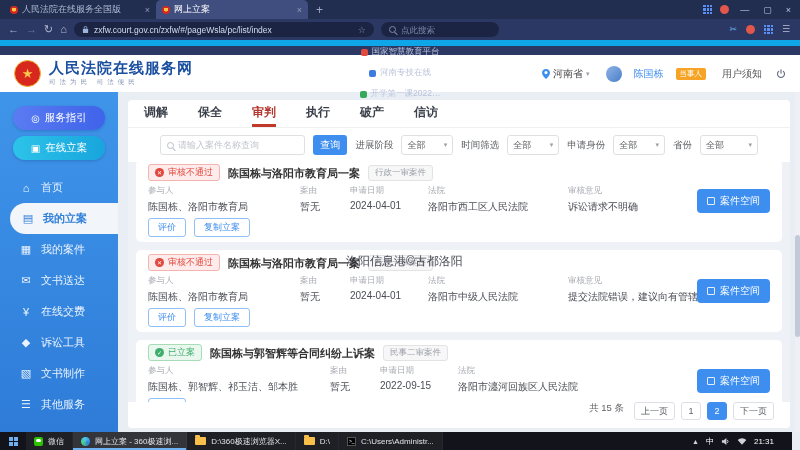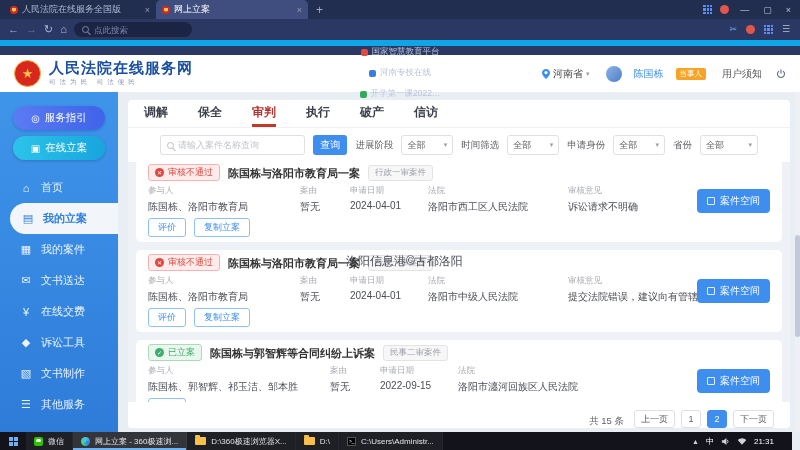--- a/index.html
+++ b/index.html
@@ -113,21 +113,21 @@
   .fvalue { font-size:10px; color:#4a4d55; margin-top:3px; white-space:nowrap; overflow:hidden; text-overflow:ellipsis; }
   .f-part { width:140px; } .f-cause { width:38px; } .f-date { width:66px; } .f-court { width:128px; }
   .f-opin { flex:1; min-width:0; }
   .actions { display:flex; gap:8px; margin-top:4px; }
   .obtn { font-size:9px; color:#3e8ef0; border:1px solid #8fc0f5; border-radius:3px; padding:2px 9px; background:#fff; }
   .space-btn { position:absolute; right:12px; top:50%; transform:translateY(-50%); height:24px; padding:0 10px;
     display:flex; align-items:center; gap:5px; background:#3e8ef0; border-radius:4px; color:#fff; font-size:10px; }
   .space-btn .sq { width:8px; height:8px; border:1px solid rgba(255,255,255,.85); border-radius:1px; }
   .watermark { position:absolute; left:210px; top:3px; font-size:12px; color:rgba(48,50,60,.88); z-index:3; pointer-events:none; white-space:nowrap; }
 
-  .pagination { height:26px; background:#fff; display:flex; align-items:flex-end; justify-content:flex-end; gap:6px; padding:0 16px; flex:none; }
+  .pagination { height:26px; background:#fff; display:flex; align-items:flex-start; justify-content:flex-end; gap:6px; padding:0 16px; flex:none; }
   .pg-total { font-size:9.5px; color:#606266; margin-right:4px; }
   .pg-btn,.pg-num { min-width:20px; height:18px; border:1px solid #dcdfe6; border-radius:3px; background:#fff;
     color:#606266; font-size:9px; padding:0 6px; display:flex; align-items:center; justify-content:center; }
   .pg-num.active { background:#3e8ef0; border-color:#3e8ef0; color:#fff; }
 
   .page-scrollbar { position:absolute; right:0; top:92px; bottom:18px; width:5px; background:#eef0f5; }
   .page-scrollbar .thumb { position:absolute; top:42%; height:30%; width:100%; background:#c3c9d8; border-radius:3px; }
 
   
   .taskbar { position:absolute; left:0; right:8px; bottom:0; height:18px; background:#13131b; display:flex; align-items:center; color:#d8d8e0; }
@@ -185,20 +185,28 @@
       <span class="winctl">▢</span>
       <span class="winctl">×</span>
     </div>
   </div>
 
   <div class="addrbar">
     <span class="nav-ic">←</span>
     <span class="nav-ic dim">→</span>
     <span class="nav-ic">↻</span>
     <span class="nav-ic">⌂</span>
+    <div class="url-pill">
+      <svg width="7" height="9" viewBox="0 0 8 10">
+          <rect x="1" y="4" width="6" height="5" rx="1" fill="#9fb4dd"></rect>
+          <path d="M2.5 4V3a1.5 1.5 0 013 0v1" stroke="#9fb4dd" fill="none"></path>
+        </svg>
+      <span class="url-text">zxfw.court.gov.cn/zxfw/#/pageWsla/pc/list/index</span>
+      <span class="star">☆</span>
+    </div>
     <div class="search-pill">
       <span class="mag"></span>
       <input placeholder="点此搜索" style="">
     </div>
     <div class="addr-icons">
       <span class="scissors">✂</span>
       <span class="dot-red"></span>
       <span class="grid9">
           <i></i>
           <i></i>

